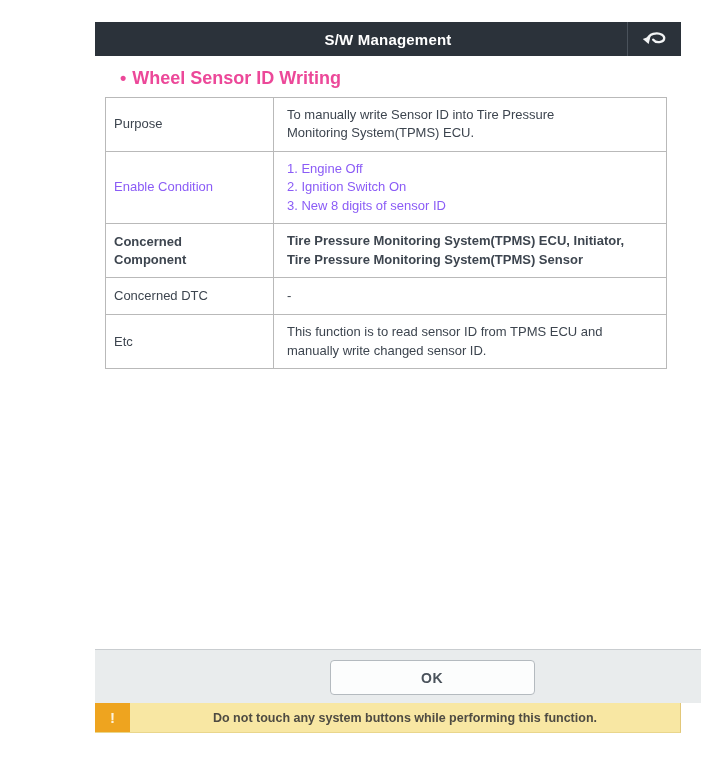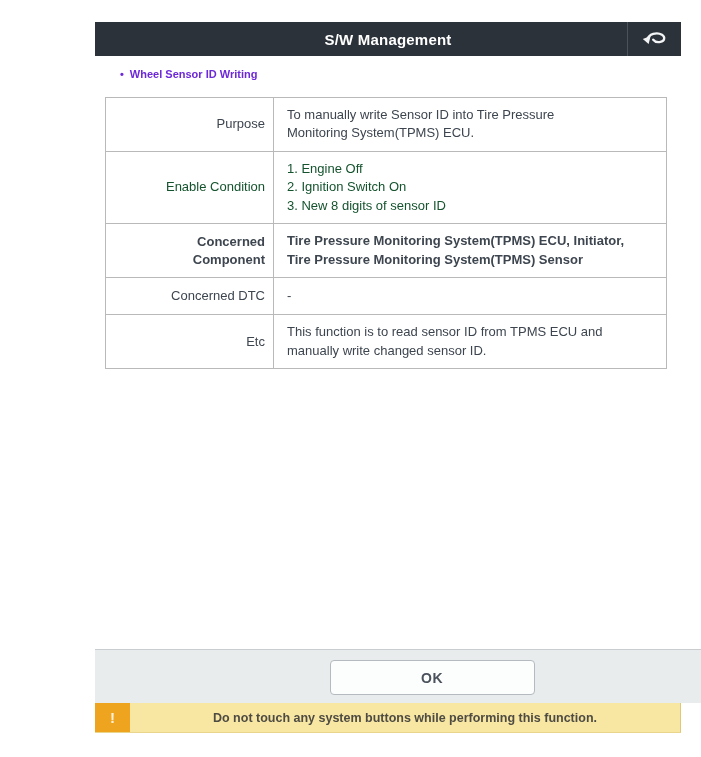--- a/index.html
+++ b/index.html
@@ -21,43 +21,43 @@
   }
   .titlebar-back {
     position:absolute; right:0; top:0; width:54px; height:34px;
     border-left:1px solid #4a525b;
     display:flex; align-items:center; justify-content:center; cursor:pointer;
   }
 
   
   .section-title {
     position:absolute; left:84px; top:68px;
-    font-size:11px; font-weight:bold; color:#6d28d9;
+    font-size:18px; font-weight:bold; color:#ec4899;
   }
   .section-title .bullet { margin-right:6px; }
 
   
   .info-table {
     position:absolute; left:69px; top:97px; width:562px;
     border-collapse:collapse; table-layout:fixed;
   }
   .info-table td {
     border:1px solid #b9b9b9; font-size:13px; color:#3d454f;
     vertical-align:middle; background:#ffffff;
   }
   .info-table td.cell-label {
-    width:168px; text-align:right; white-space:pre-line; line-height:1.4;
+    width:168px; text-align:left; white-space:pre-line; line-height:1.4;
     padding:4px 8px;
   }
   .info-table td.cell-value {
     padding:8px 13px; white-space:pre-line; line-height:1.42;
   }
   .row-h1 { height:52px; } .row-h2 { height:69px; } .row-h3 { height:53px;font-weight:bold; }
   .row-h4 { height:37px; } .row-h5 { height:37px; } .row-h6 { height:50px; }
-  tr.orange td { color:#14532d; }
+  tr.orange td { color:#8b5cf6; }
 
   
   .footer-bar {
     position:absolute; left:59px; top:649px; width:674px; height:54px;
     background:#e9eced; border-top:1px solid #c9cdd0;
     display:flex; justify-content:center;
   }
   .ok-button {
     width:205px; height:35px; margin-top:10px;
     background:#fcfdfd; border:1px solid #b4babf; border-radius:4px;

